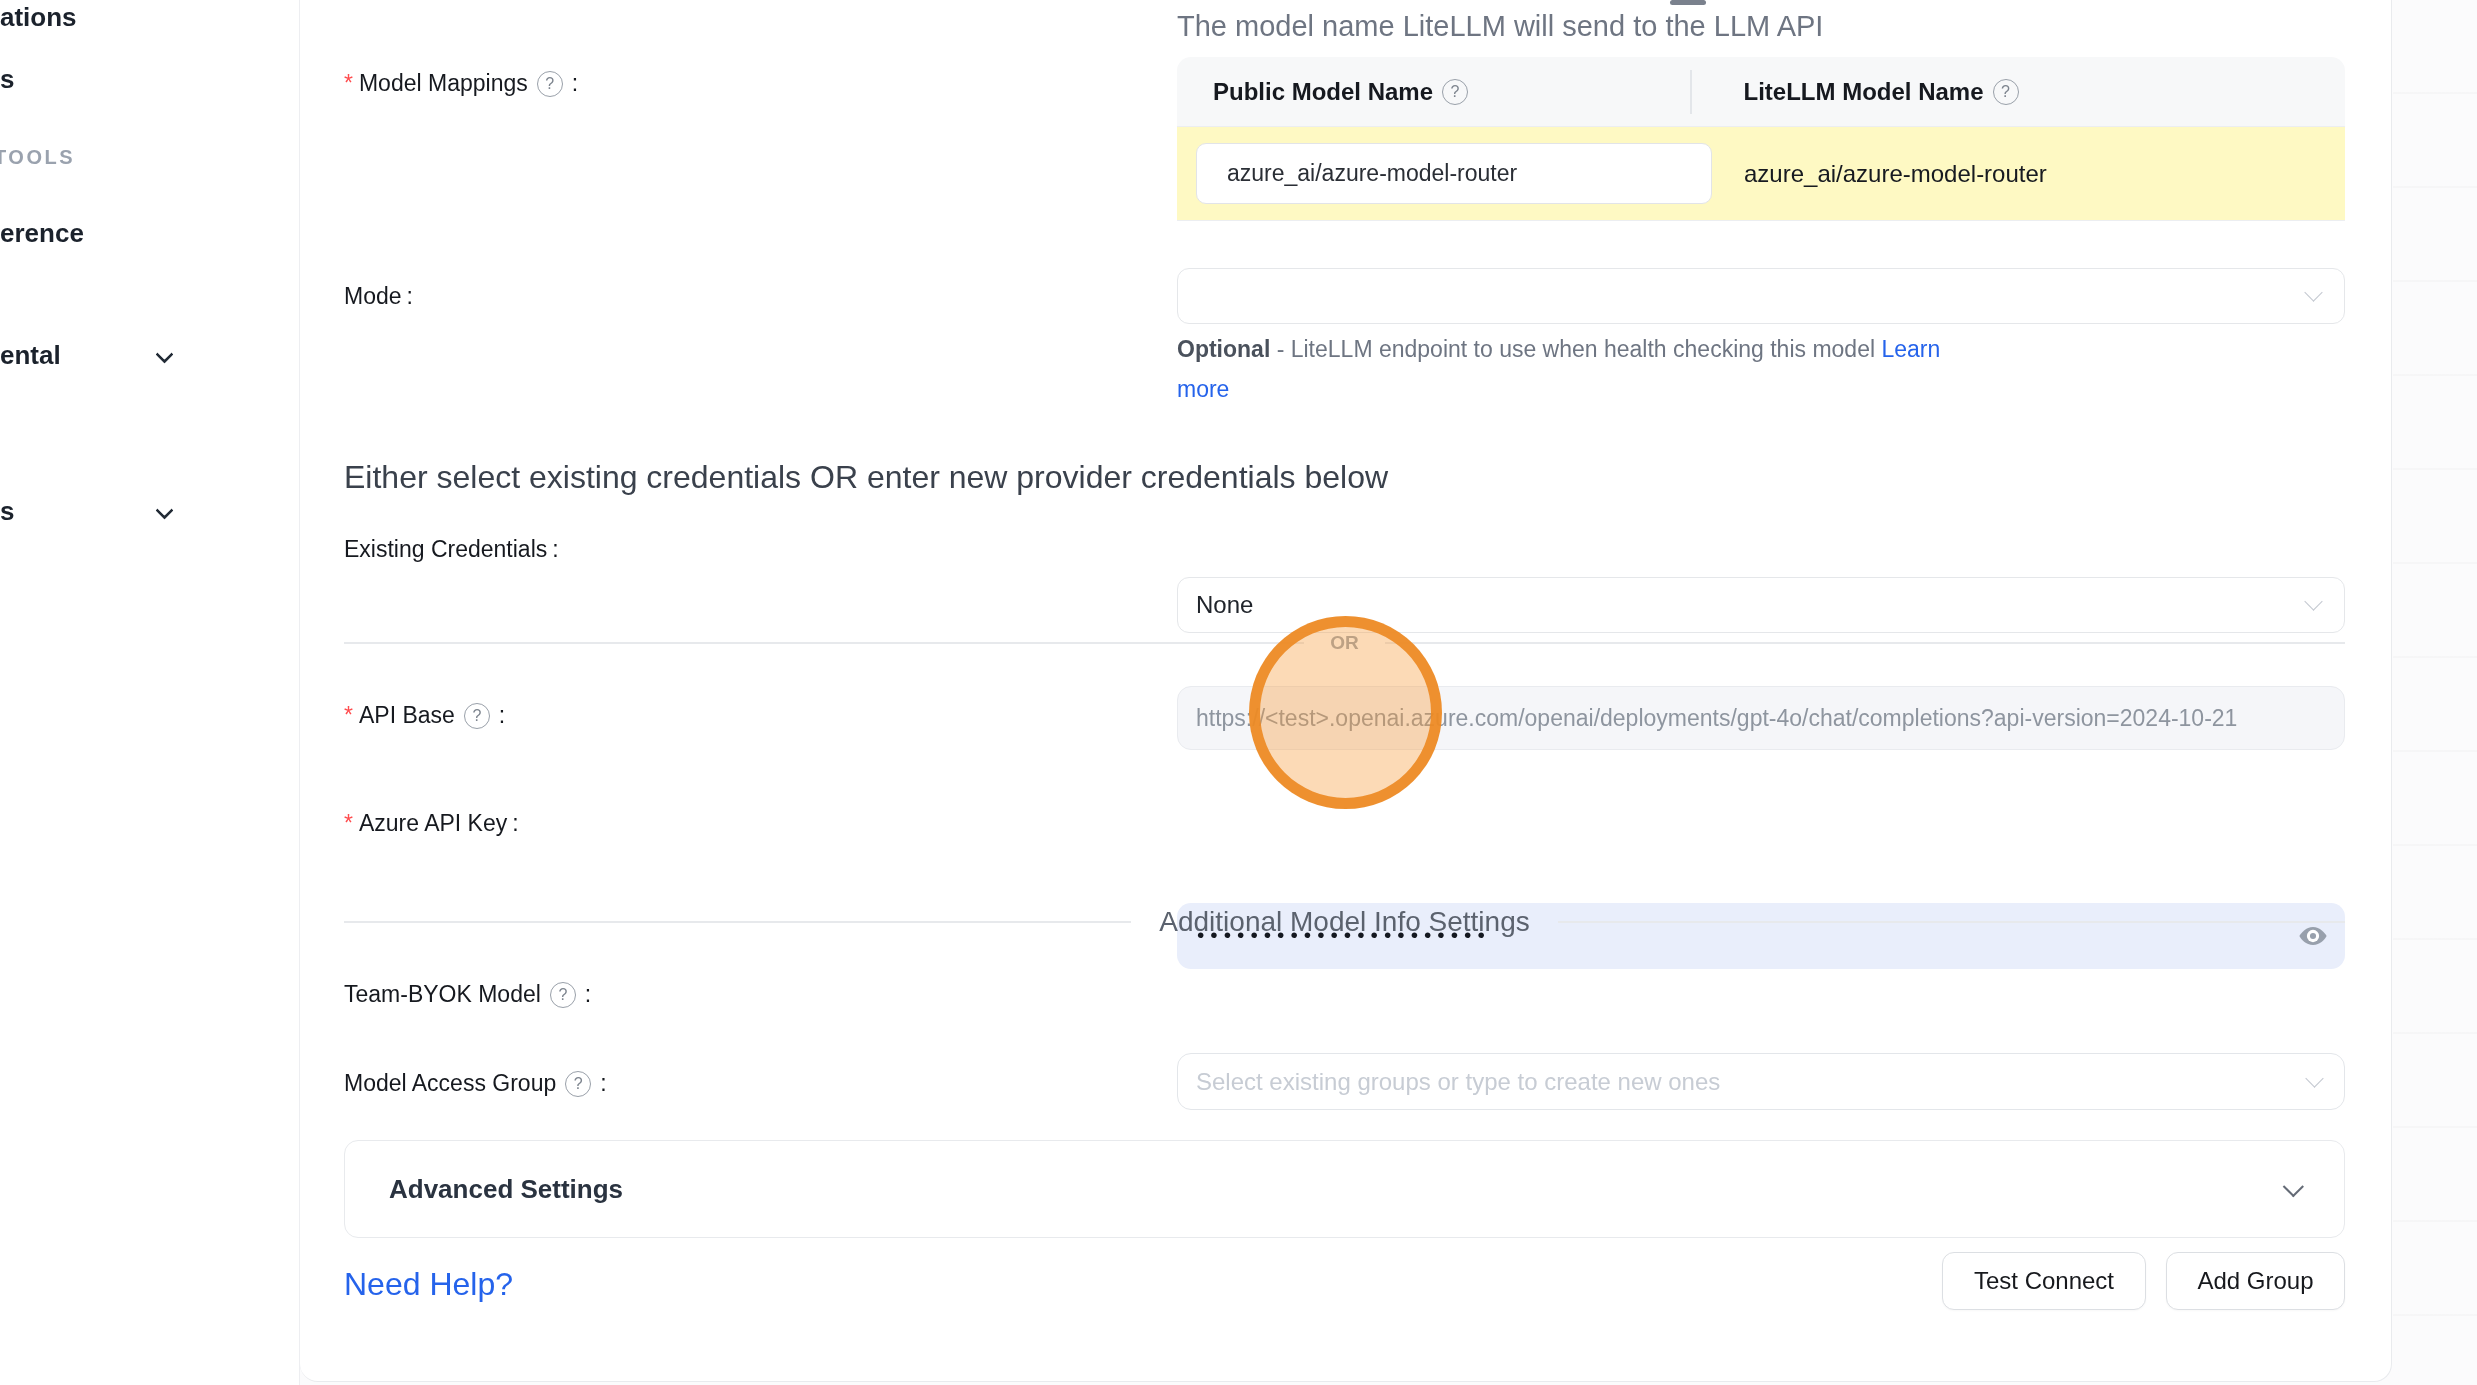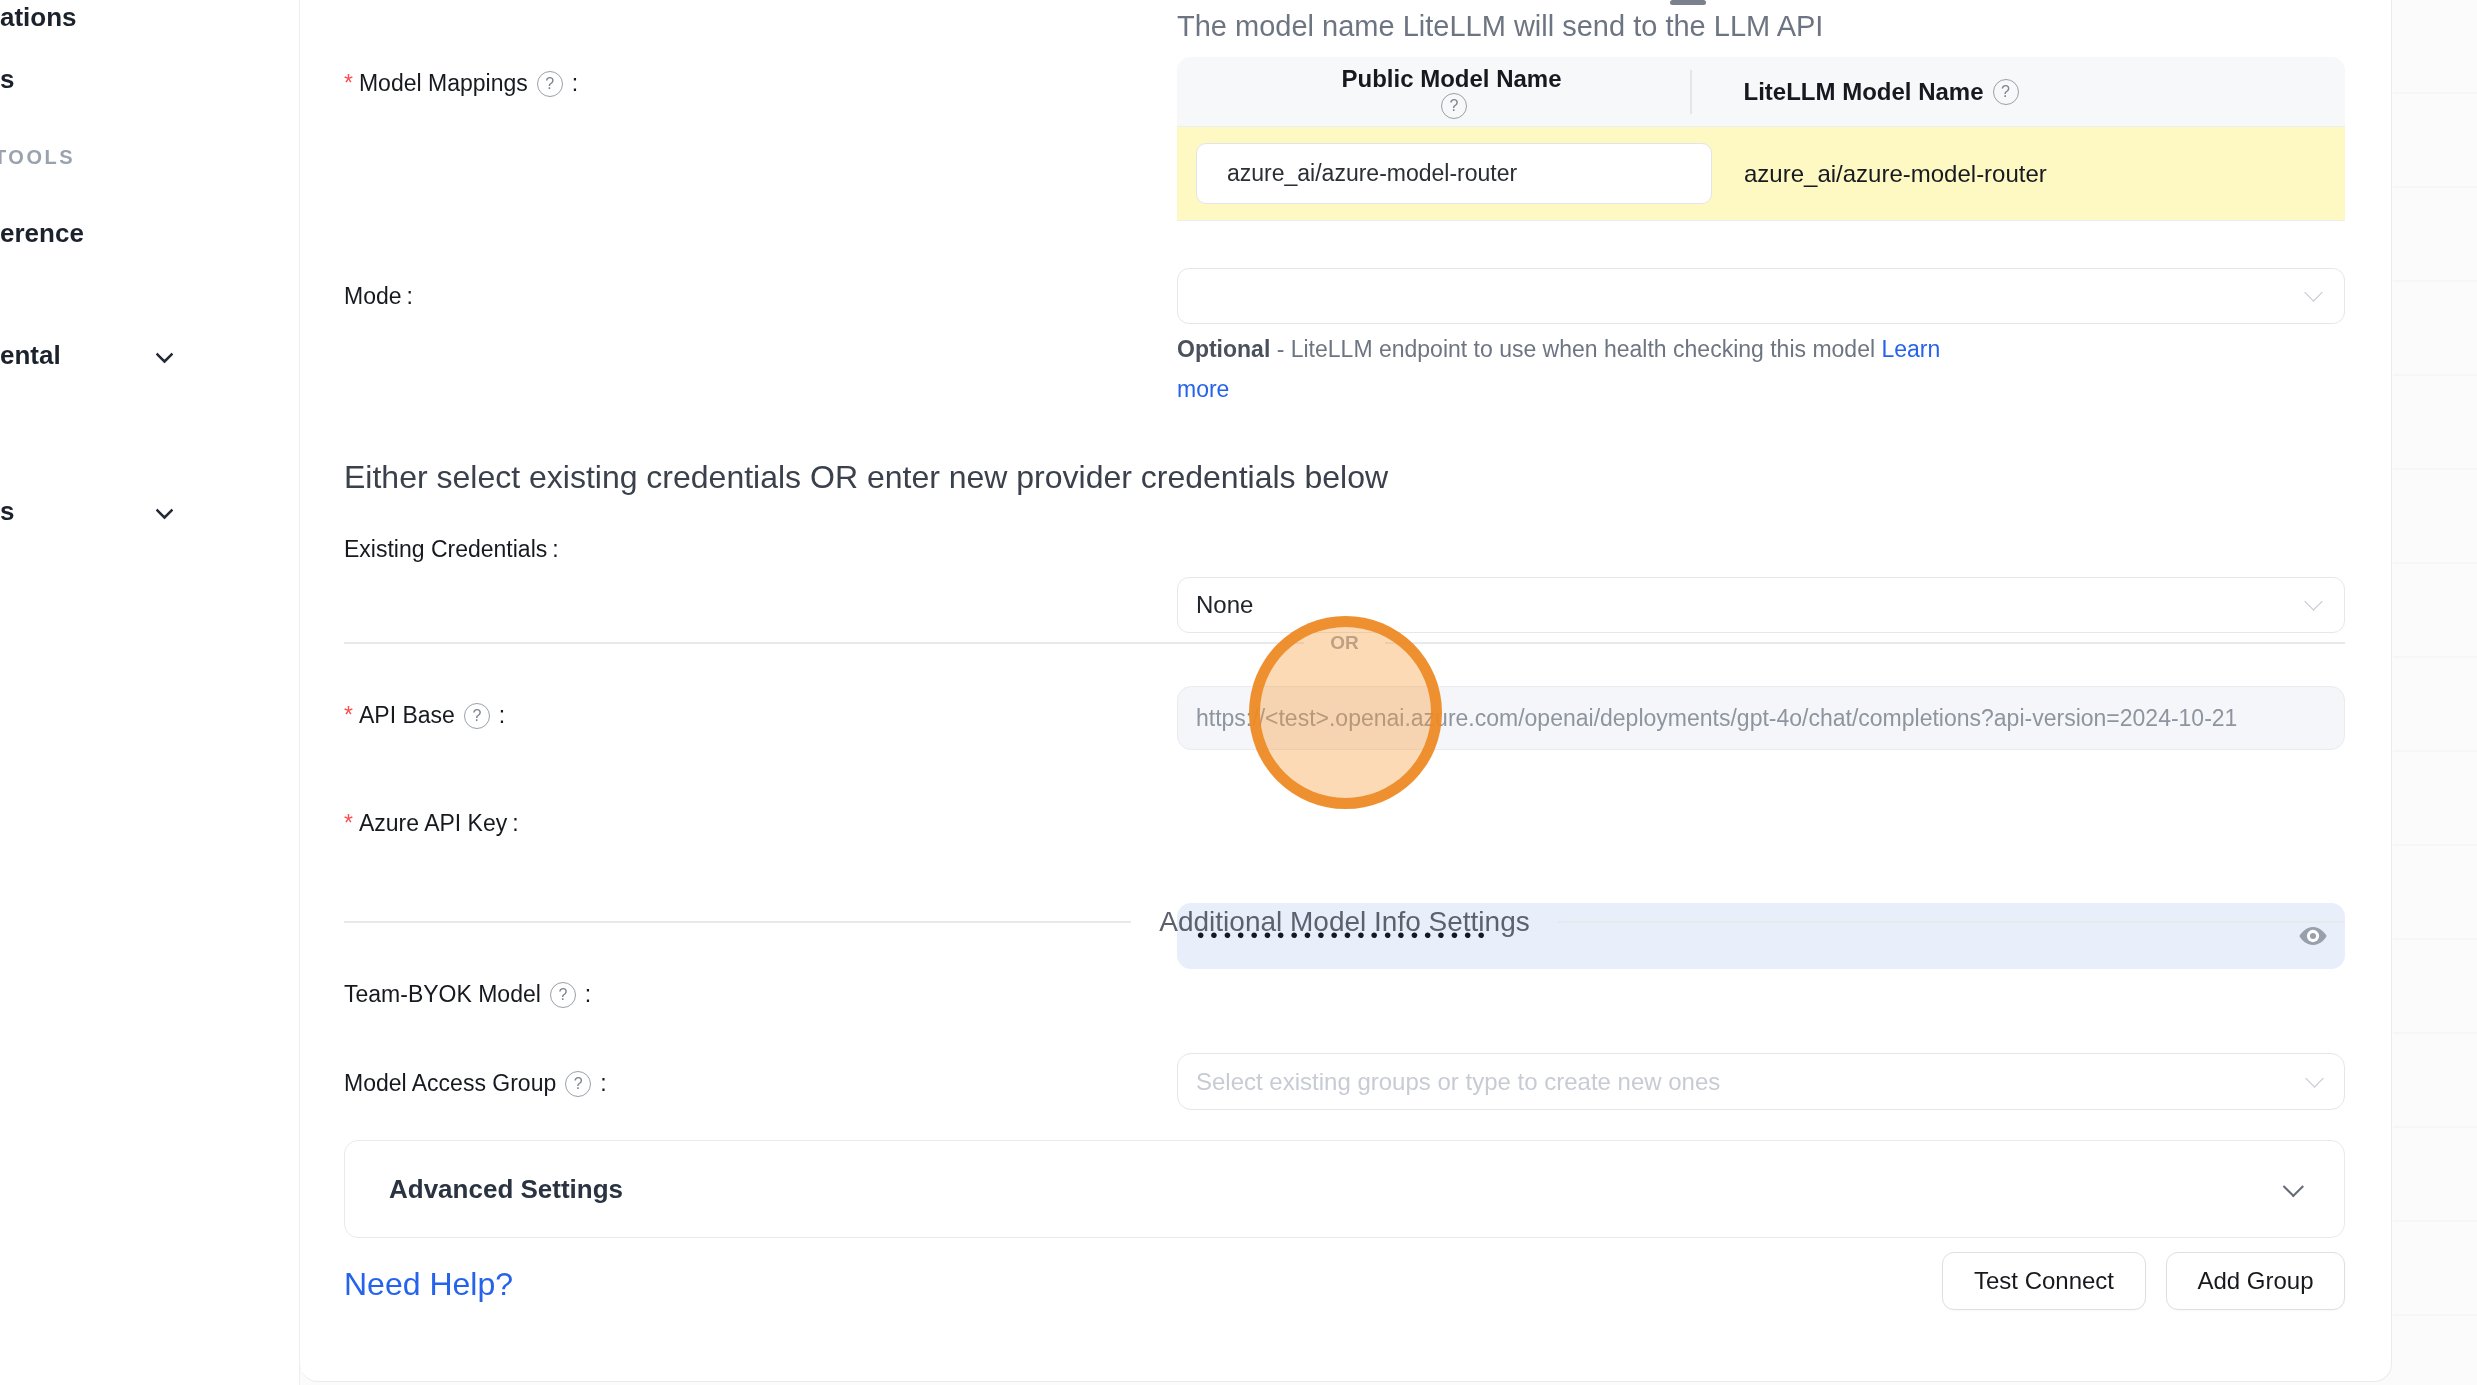--- a/index.html
+++ b/index.html
@@ -31,21 +31,21 @@
   .req { color:#ff4d4f; margin-right:6px; font-size:23px; }
   .colon { margin-left:5px; }
   .qicon { display:inline-flex; align-items:center; justify-content:center;
     width:26px; height:26px; border:1.6px solid #99a0a9; border-radius:50%;
     font-size:16px; font-weight:400; color:#7d848e; margin:0 4px 0 9px; cursor:help; }
   
   .mm-table { width:1168px; }
   .mm-head { display:flex; height:70px; background:#f7f8f9; border-radius:14px 14px 0 0;
     border-bottom:1.5px solid #eceef1; align-items:center; }
   .mm-h1 { width:513px; padding-left:36px; display:flex; align-items:center;
-    font-size:24px; font-weight:700; color:#16191f;flex-direction:column; }
+    font-size:24px; font-weight:700; color:#16191f; }
   .mm-vdiv { width:1.5px; height:44px; background:#e3e6ea; }
   .mm-h2 { padding-left:52px; display:flex; align-items:center;
     font-size:24px; font-weight:700; color:#16191f; }
   .mm-row { position:relative; height:94px; border-bottom:1.5px solid #eceef1; background:#fef9c3; }
   .mm-input { position:absolute; left:19px; top:16px; width:516px; height:61px;
     border:1.5px solid #e2e4e8; border-radius:10px; padding:0 0 0 30px;
     font-size:23px; color:#2a2e35; font-family:"Liberation Sans", sans-serif; outline:none; }
   .mm-cell2 { position:absolute; left:567px; top:0; height:94px; display:flex; align-items:center;
     font-size:24px; color:#171a20; }
   

